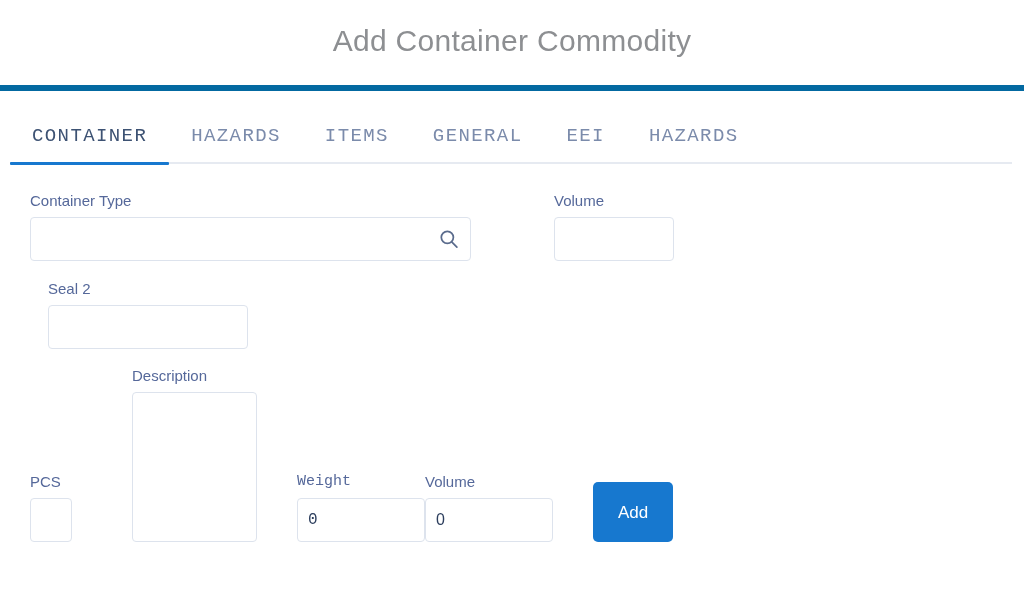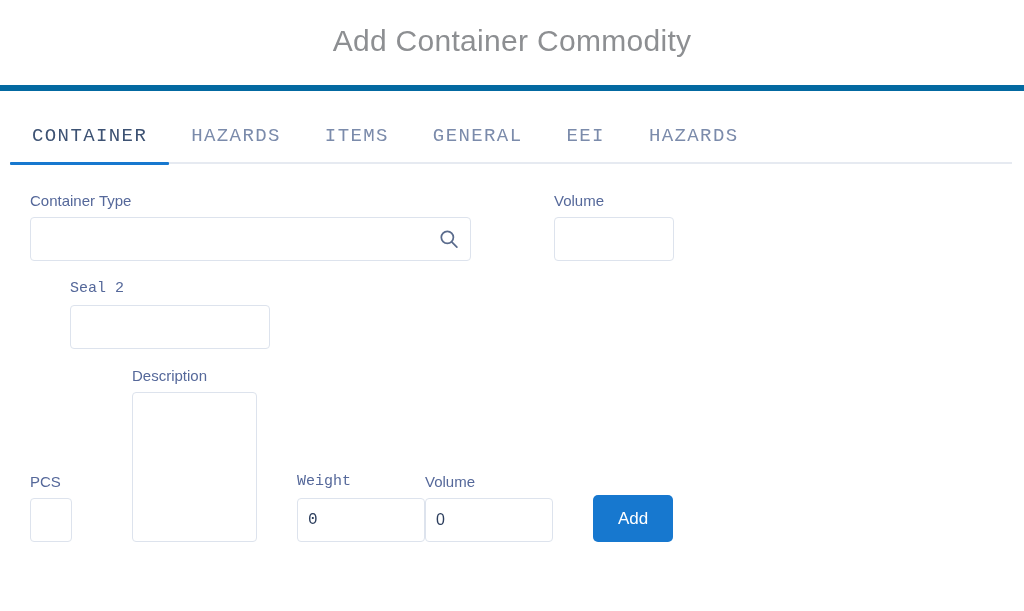--- a/index.html
+++ b/index.html
@@ -113,34 +113,34 @@
     width:22px;height:22px;
     display:block;
     pointer-events:none;
   }
   .num-group{margin-left:83px;}
   .number-input{width:120px;height:44px;}
 
   
   .row-2{margin-top:20px;}
   .seal-input{width:200px;height:44px;}
-  .seal2-group{margin-left:40px;font-family:Liberation Mono, monospace;}
+  .seal2-group{margin-left:18px;}
 
   
   .row-3{margin-top:19px;align-items:flex-end;}
   .pcs-input{width:42px;height:44px;padding:6px 6px;text-align:left;color:#c4ccd9;}
   .desc-group{margin-left:60px;}
   .desc-input{width:125px;height:150px;resize:none;padding:8px 10px;display:block;}
   .weight-group{margin-left:40px;font-family:Liberation Mono, monospace;}
   .weight-input{width:128px;height:44px;}
   .volume-group{}
   .volume-input{width:128px;height:44px;}
   .add-group{margin-left:40px;padding-top:24px;}
   .add-button{
-    width:80px;height:47px;
+    width:80px;height:60px;
     background:#1778cf;
     border:none;border-radius:5px;
     color:#fff;
     font-family:inherit;
     font-size:17px;
     cursor:pointer;
     line-height:1;
   }
 </style>
 </head>

